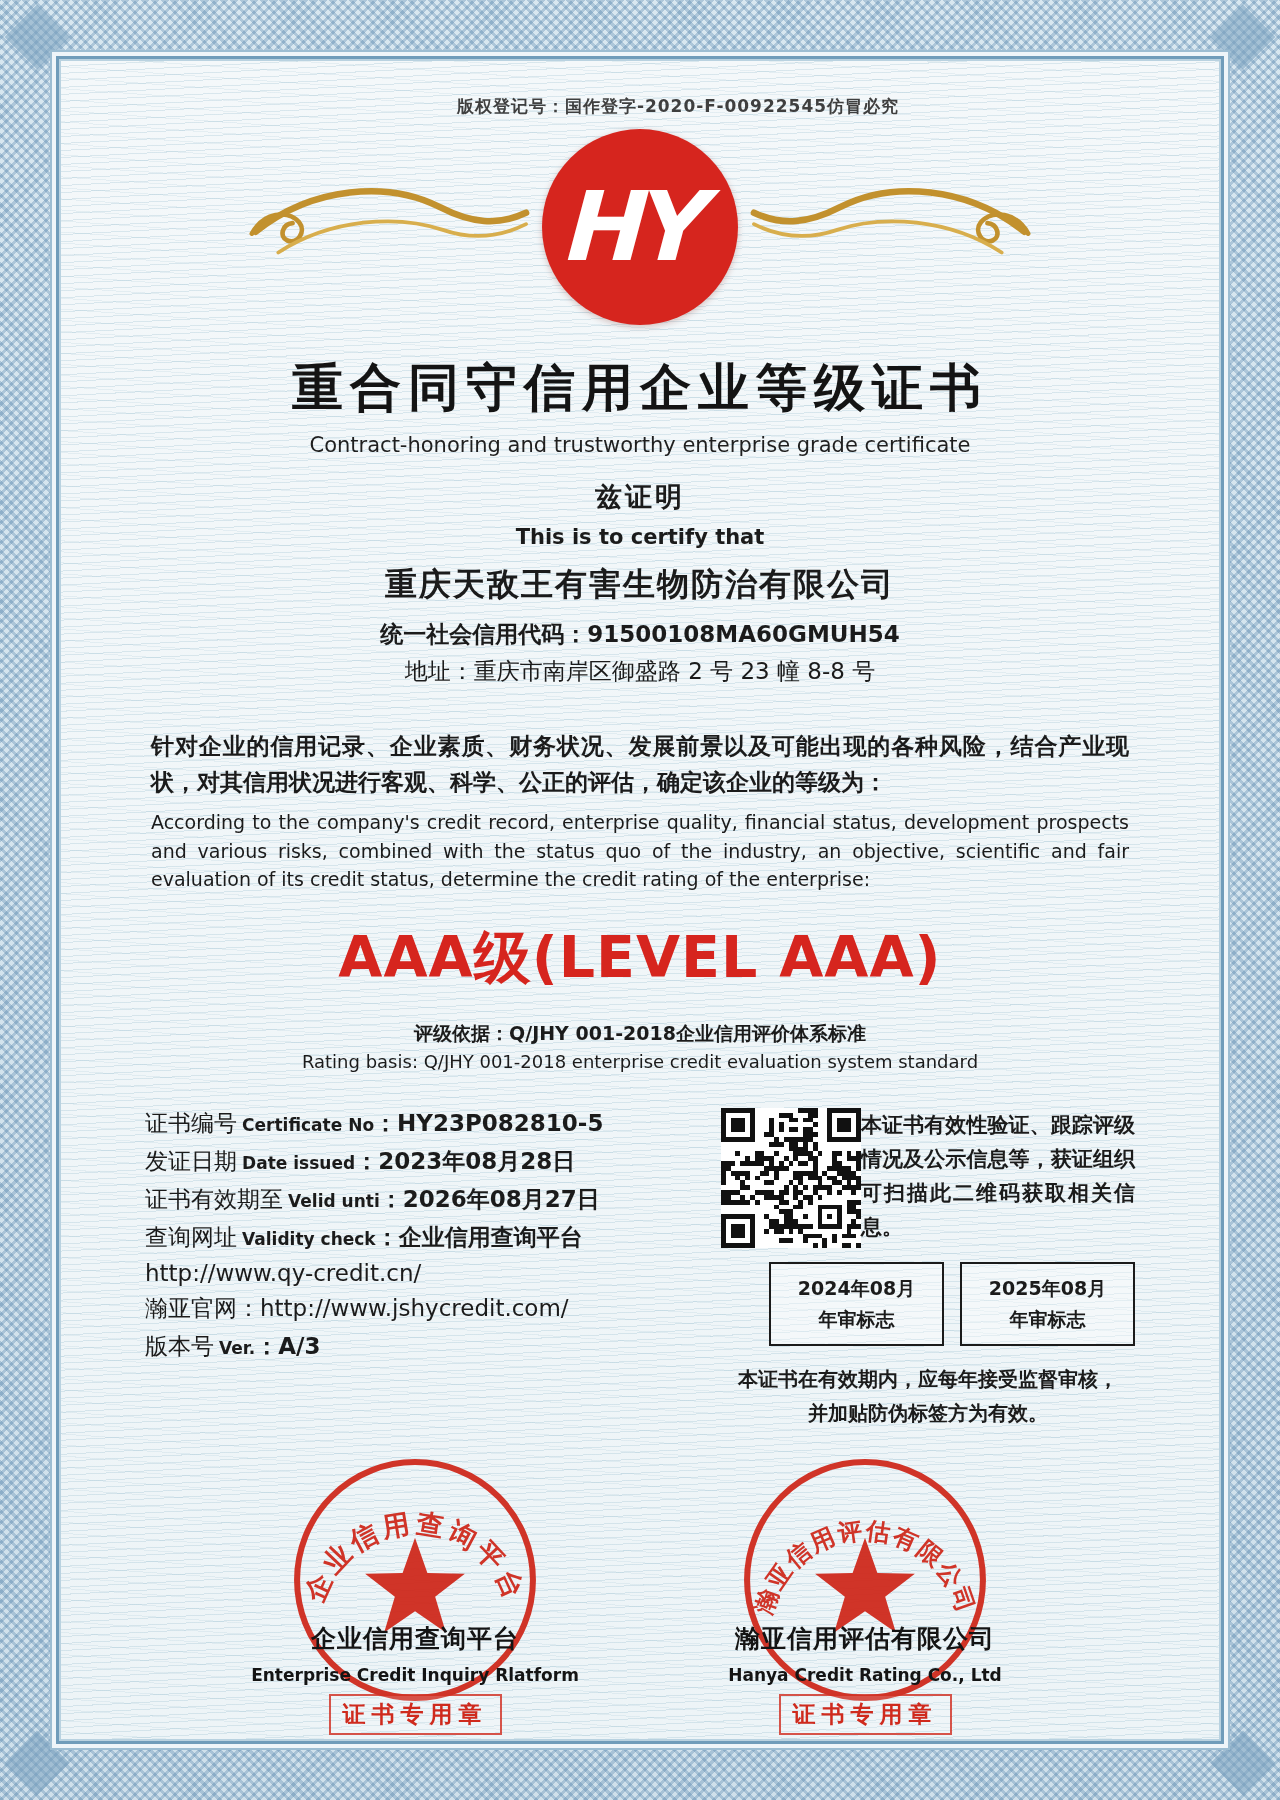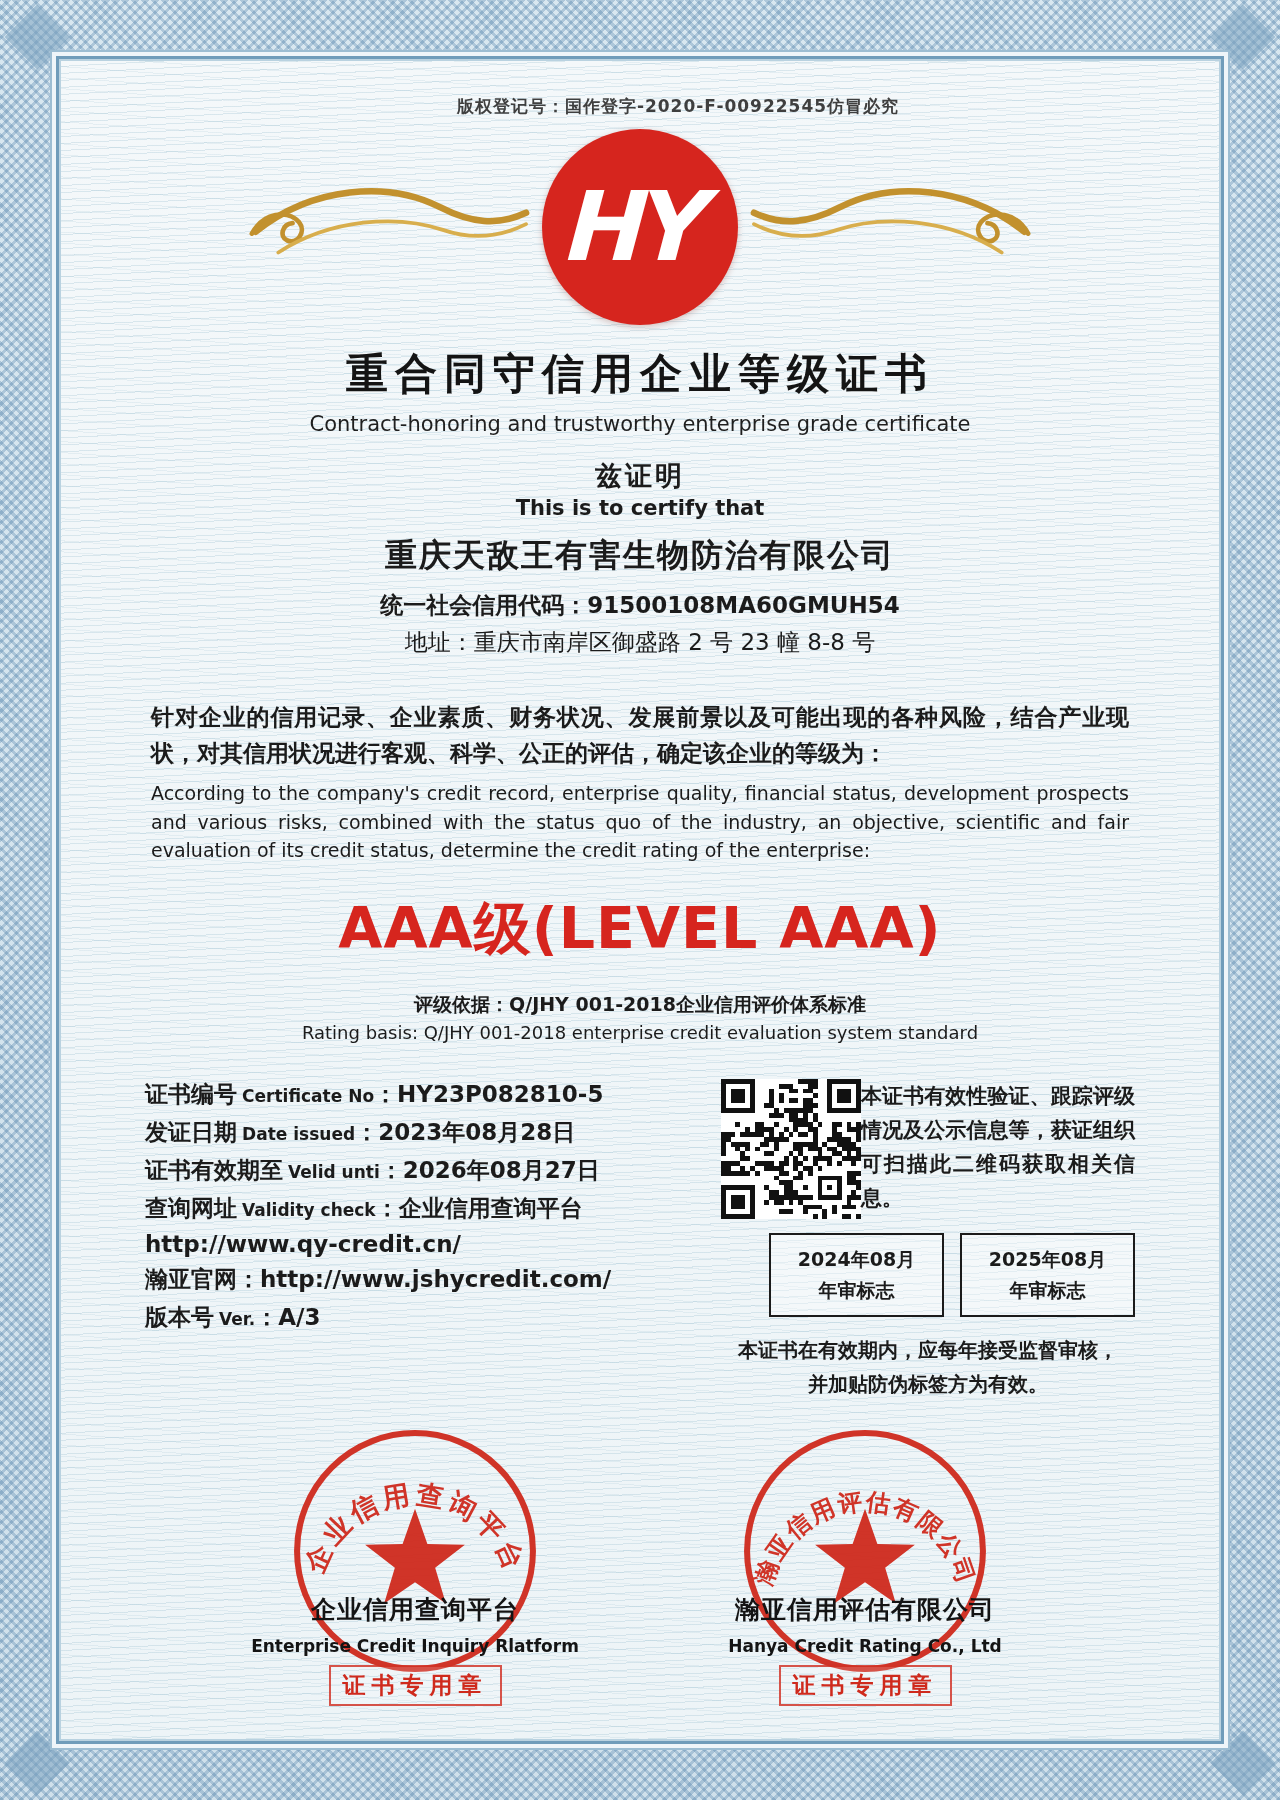--- a/index.html
+++ b/index.html
@@ -26,36 +26,36 @@
     text-align:center;
   }
   .copyright{margin-top:36px;padding-left:76px;font-size:17px;font-weight:bold;color:#3f3f3f;letter-spacing:1px;}
   .header-motif{display:flex;align-items:center;justify-content:center;margin-top:6px;height:206px;}
   .flourish{width:296px;height:104px;flex:0 0 auto;}
   .logo-circle{
     width:196px;height:196px;border-radius:50%;background:#d6251e;flex:0 0 auto;margin:0 6px;
     display:flex;align-items:center;justify-content:center;box-shadow:0 2px 6px rgba(120,30,20,.25);
   }
   .logo-text{color:#fff;font-size:96px;font-weight:bold;font-style:italic;letter-spacing:-8px;transform:skewX(-4deg);padding-right:10px;}
-  .title-cn{margin-top:16px;font-size:42px;font-weight:bold;letter-spacing:7px;color:#141414;}
+  .title-cn{margin-top:24px;font-size:51px;font-weight:bold;letter-spacing:7px;color:#141414;}
   .title-en{margin-top:10px;font-size:21px;font-weight:400;color:#1f1f1f;}
   .certify-cn{margin-top:22px;font-size:27px;font-weight:600;letter-spacing:3px;}
-  .certify-en{margin-top:2px;font-size:21px;font-weight:600;}
+  .certify-en{margin-top:10px;font-size:21px;font-weight:600;}
   .company{margin-top:14px;font-size:32px;font-weight:bold;letter-spacing:2px;}
   .credit-code{margin-top:12px;font-size:23px;font-weight:600;}
   .address{margin-top:6px;font-size:23px;font-weight:400;}
   .body-cn{margin:42px 92px 0;font-size:23px;line-height:1.55;font-weight:600;text-align:justify;}
   .body-en{margin:8px 92px 0;font-size:19px;line-height:1.5;text-align:justify;}
   .level{margin-top:26px;font-size:57px;font-weight:bold;color:#d6251e;letter-spacing:1px;}
   .basis-cn{margin-top:24px;font-size:19px;font-weight:600;}
   .basis-en{margin-top:4px;font-size:18px;}
   .mid{display:flex;margin:36px 86px 0;gap:16px;text-align:left;}
   .mid-left{flex:0 0 560px;}
   .d-row{margin-bottom:7px;white-space:nowrap;}
-  .d-cn{font-size:23px;font-weight:bold;margin-top:12px;}
+  .d-cn{font-size:23px;font-weight:normal;margin-top:12px;}
   .d-en{font-size:17px;font-weight:600;}
   .d-val{font-size:23px;font-weight:bold;}
   .mid-right{flex:1;}
   .qr-row{display:flex;align-items:flex-start;}
   .qr-box{width:140px;height:140px;flex:0 0 auto;background:#fff;}
   .qr-box svg{width:100%;height:100%;display:block;}
   .qr-note{flex:1;font-size:21px;line-height:1.62;font-weight:600;text-align:justify;}
   .annual-row{display:flex;gap:16px;margin-top:14px;padding-left:48px;}
   .annual-box{flex:1;border:2px solid #1b1b1b;text-align:center;padding:9px 4px;font-size:19px;font-weight:600;line-height:1.65;background:rgba(255,255,255,.35);}
   .annual-note{margin-top:16px;text-align:center;font-size:20px;font-weight:600;line-height:1.7;}

